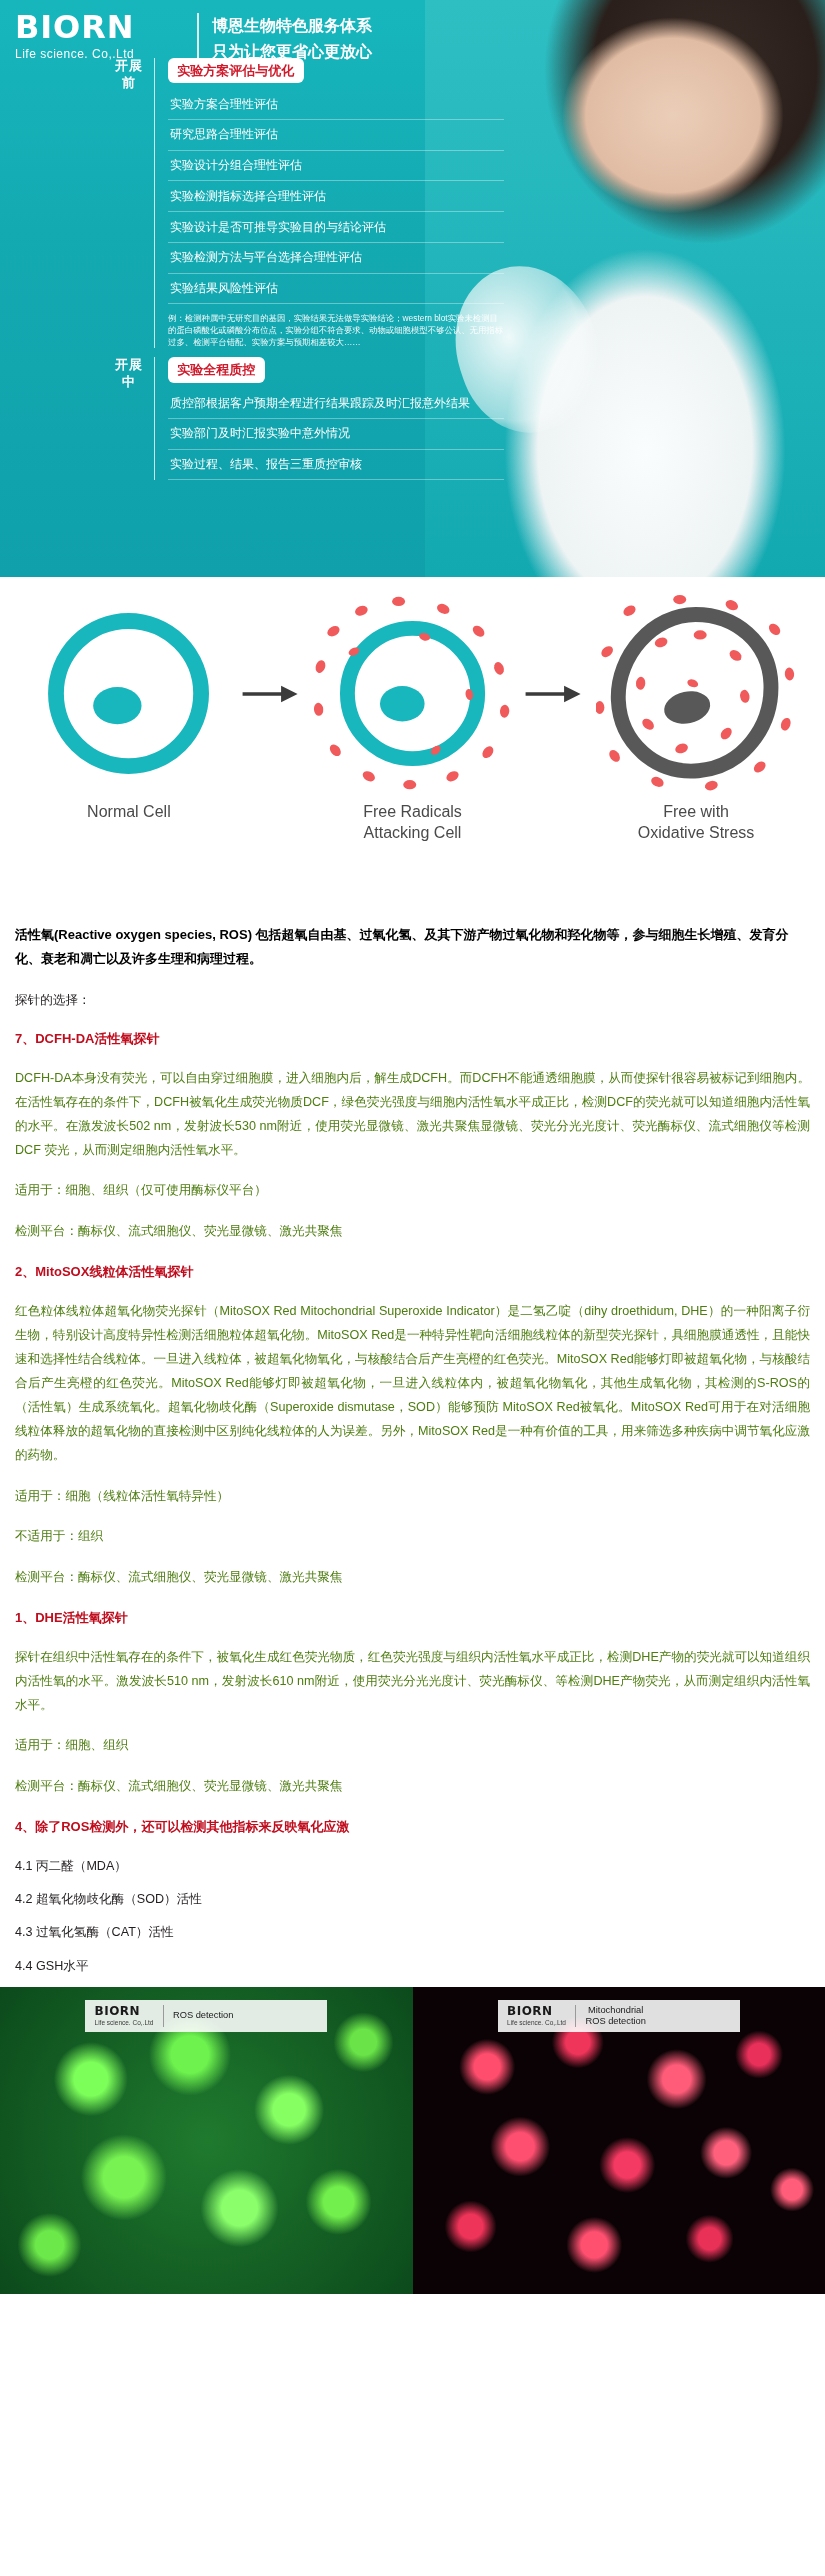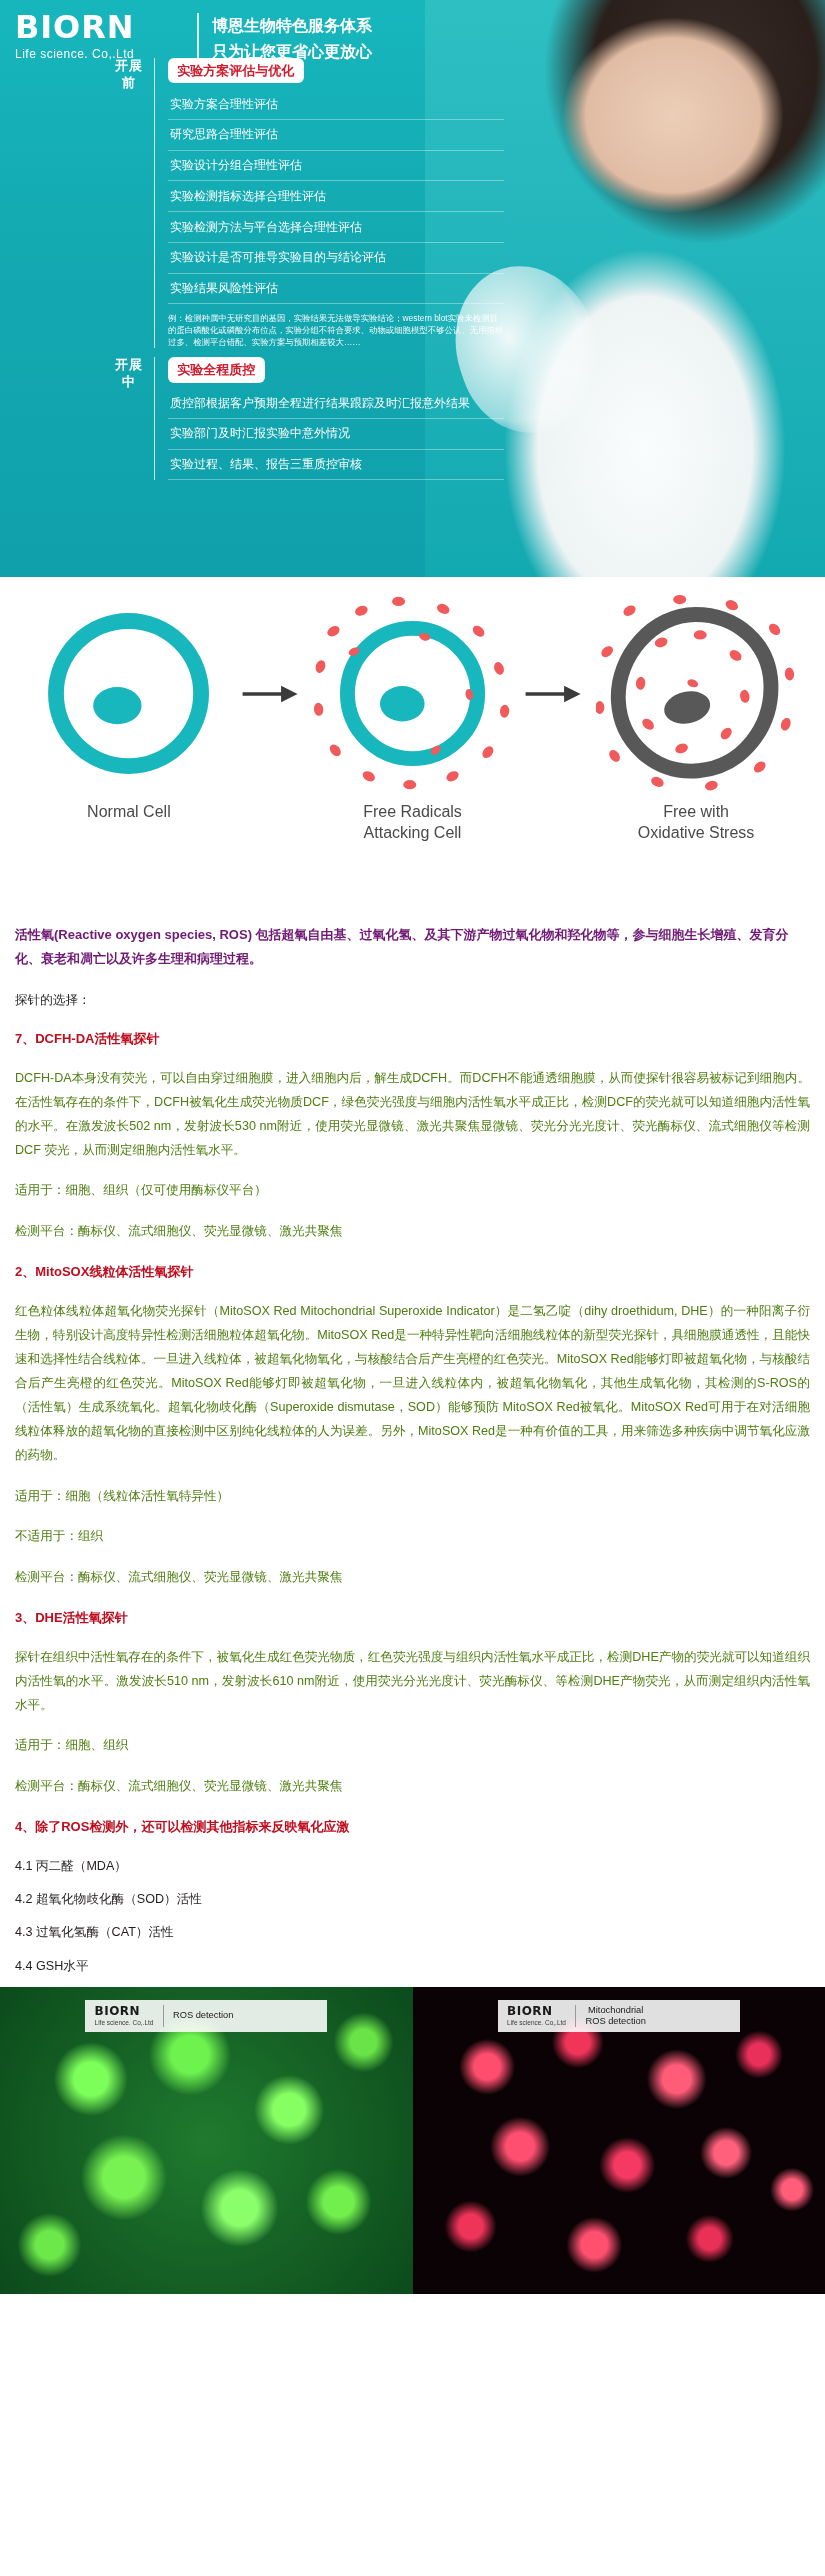--- a/index.html
+++ b/index.html
@@ -109,21 +109,21 @@
   .arrow { width: 65px; display:flex; align-items:center; justify-content:center; }
   .arrow svg { display:block; }
   .cap { text-align: center; font-size: 16px; color: #4a4a4a; line-height: 21.4px; margin-top: 7.4px; }
   .cap.w { width: 200px; }
   .caps-row { display:flex; align-items:flex-start; justify-content:center; gap:9.3px; }
   .caps-spacer { width:65px; }
 
   
   .body-wrap { padding: 3.7px 15px 0 15px; }
   .lead {
-    color: #701a75; font-weight: bold; font-size: 13px; line-height: 24px;
+    color: #000000; font-weight: bold; font-size: 13px; line-height: 24px;
     margin: 7.4px 0 16.7px 0;
   }
   p.txt {
     font-size: 12.6px; line-height: 24px; color: #4d7c0f; margin: 0 0 16.7px 0;
     text-align: justify;
   }
   .sec-title { color: #c00d1e; font-weight: bold; font-size: 13px; line-height: 24px; margin: 0 0 15px 0;}
   .plain-title { font-size: 12.6px; line-height: 24px; margin: 0 0 15px 0; }
   .small-list { font-size: 12.6px; line-height: 24px; margin: 0 0 9.3px 0; }
 
@@ -192,22 +192,22 @@
       <div class="svc-group">
         <div class="svc-label">
           <span>开展前</span>
         </div>
         <div class="svc-body">
           <div class="svc-title">实验方案评估与优化</div>
           <div class="svc-item">实验方案合理性评估</div>
           <div class="svc-item">研究思路合理性评估</div>
           <div class="svc-item">实验设计分组合理性评估</div>
           <div class="svc-item">实验检测指标选择合理性评估</div>
+          <div class="svc-item">实验设计是否可推导实验目的与结论评估</div>
           <div class="svc-item">实验检测方法与平台选择合理性评估</div>
-          <div class="svc-item">实验设计是否可推导实验目的与结论评估</div>
           <div class="svc-item">实验结果风险性评估</div>
           <div class="svc-note">例：检测种属中无研究目的基因，实验结果无法做导实验结论；western blot实验未检测目的蛋白磷酸化或磷酸分布位点，实验分组不符合要求、动物或细胞模型不够公认、无用指标过多、检测平台错配、实验方案与预期相差较大……</div>
         </div>
       </div>
 
       <div class="svc-group">
         <div class="svc-label">
           <span>开展中</span>
         </div>
         <div class="svc-body">
@@ -329,21 +329,21 @@
     <p class="txt">DCFH-DA本身没有荧光，可以自由穿过细胞膜，进入细胞内后，解生成DCFH。而DCFH不能通透细胞膜，从而使探针很容易被标记到细胞内。在活性氧存在的条件下，DCFH被氧化生成荧光物质DCF，绿色荧光强度与细胞内活性氧水平成正比，检测DCF的荧光就可以知道细胞内活性氧的水平。在激发波长502 nm，发射波长530 nm附近，使用荧光显微镜、激光共聚焦显微镜、荧光分光光度计、荧光酶标仪、流式细胞仪等检测DCF 荧光，从而测定细胞内活性氧水平。</p>
     <p class="txt">适用于：细胞、组织（仅可使用酶标仪平台）</p>
     <p class="txt">检测平台：酶标仪、流式细胞仪、荧光显微镜、激光共聚焦</p>
 
     <div class="sec-title">2、MitoSOX线粒体活性氧探针</div>
     <p class="txt">红色粒体线粒体超氧化物荧光探针（MitoSOX Red Mitochondrial Superoxide Indicator）是二氢乙啶（dihy droethidum, DHE）的一种阳离子衍生物，特别设计高度特异性检测活细胞粒体超氧化物。MitoSOX Red是一种特异性靶向活细胞线粒体的新型荧光探针，具细胞膜通透性，且能快速和选择性结合线粒体。一旦进入线粒体，被超氧化物氧化，与核酸结合后产生亮橙的红色荧光。MitoSOX Red能够灯即被超氧化物，与核酸结合后产生亮橙的红色荧光。MitoSOX Red能够灯即被超氧化物，一旦进入线粒体内，被超氧化物氧化，其他生成氧化物，其检测的S-ROS的（活性氧）生成系统氧化。超氧化物歧化酶（Superoxide dismutase，SOD）能够预防 MitoSOX Red被氧化。MitoSOX Red可用于在对活细胞线粒体释放的超氧化物的直接检测中区别纯化线粒体的人为误差。另外，MitoSOX Red是一种有价值的工具，用来筛选多种疾病中调节氧化应激的药物。</p>
     <p class="txt">适用于：细胞（线粒体活性氧特异性）</p>
     <p class="txt">不适用于：组织</p>
     <p class="txt">检测平台：酶标仪、流式细胞仪、荧光显微镜、激光共聚焦</p>
 
-    <div class="sec-title">3、DHE活性氧探针</div>
+    <div class="sec-title">1、DHE活性氧探针</div>
     <p class="txt">探针在组织中活性氧存在的条件下，被氧化生成红色荧光物质，红色荧光强度与组织内活性氧水平成正比，检测DHE产物的荧光就可以知道组织内活性氧的水平。激发波长510 nm，发射波长610 nm附近，使用荧光分光光度计、荧光酶标仪、等检测DHE产物荧光，从而测定组织内活性氧水平。</p>
     <p class="txt">适用于：细胞、组织</p>
     <p class="txt">检测平台：酶标仪、流式细胞仪、荧光显微镜、激光共聚焦</p>
 
     <div class="sec-title">4、除了ROS检测外，还可以检测其他指标来反映氧化应激</div>
     <div class="small-list">4.1 丙二醛（MDA）</div>
     <div class="small-list">4.2 超氧化物歧化酶（SOD）活性</div>
     <div class="small-list">4.3 过氧化氢酶（CAT）活性</div>
     <div class="small-list">4.4 GSH水平</div>
 

